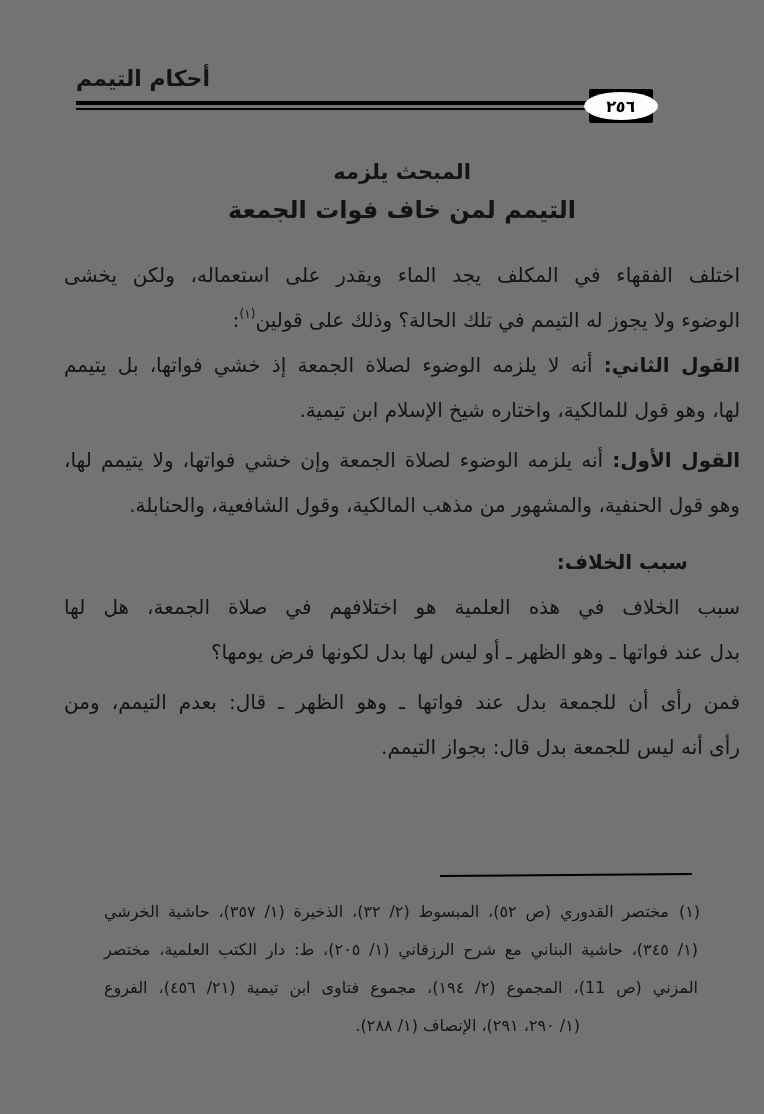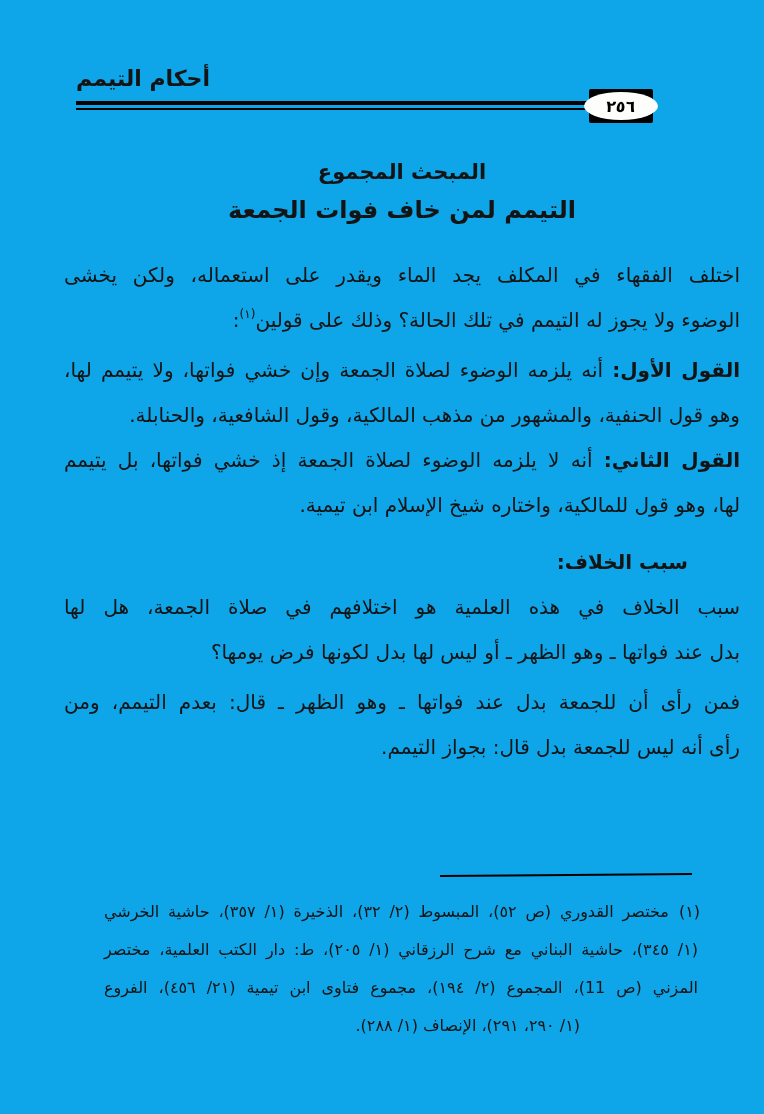--- a/index.html
+++ b/index.html
@@ -4,21 +4,21 @@
 <style>
   html, body { margin: 0; padding: 0; }
   body {
     width: 764px; height: 1114px;
     background: #e8e8e8;
     font-family: "DejaVu Sans", sans-serif;
   }
   .page {
     position: relative;
     width: 764px; height: 1114px;
-    background: #0ea5e9;
+    background: #737373;
     color: #141414;
     overflow: hidden;
   }
 
   
   .running-title {
     position: absolute; top: 66px; left: 76px;
     font-size: 22px; font-weight: bold;
     direction: rtl;
   }
@@ -98,44 +98,44 @@
 
   <div class="running-title">أحكام التيمم</div>
   <div class="header-rule"></div>
   <div class="page-badge">
     <div class="badge-ellipse">
       <span class="badge-num">٢٥٦</span>
     </div>
   </div>
 
   <div class="content">
-    <h2 class="kicker">المبحث المجموع</h2>
+    <h2 class="kicker">المبحث يلزمه</h2>
     <h1 class="section-title">التيمم لمن خاف فوات الجمعة</h1>
 
     <div class="bodytext">
 
       <p class="para p1">
         <span class="line just">اختلف الفقهاء في المكلف يجد الماء ويقدر على استعماله، ولكن يخشى</span>
         <span class="line lastline"><span>الوضوء ولا يجوز له التيمم في تلك الحالة؟ وذلك على قولين</span><sup class="fnref">(١)</sup><span>:</span></span>
       </p>
 
+      <p class="para p3">
+        <span class="line just">
+          <span class="lead">القول الثاني:</span>
+          <span>أنه لا يلزمه الوضوء لصلاة الجمعة إذ خشي فواتها، بل يتيمم</span>
+        </span>
+        <span class="line lastline">لها، وهو قول للمالكية، واختاره شيخ الإسلام ابن تيمية.</span>
+      </p>
+
       <p class="para p2">
         <span class="line just">
           <span class="lead">القول الأول:</span>
           <span>أنه يلزمه الوضوء لصلاة الجمعة وإن خشي فواتها، ولا يتيمم لها،</span>
         </span>
         <span class="line lastline">وهو قول الحنفية، والمشهور من مذهب المالكية، وقول الشافعية، والحنابلة.</span>
-      </p>
-
-      <p class="para p3">
-        <span class="line just">
-          <span class="lead">القول الثاني:</span>
-          <span>أنه لا يلزمه الوضوء لصلاة الجمعة إذ خشي فواتها، بل يتيمم</span>
-        </span>
-        <span class="line lastline">لها، وهو قول للمالكية، واختاره شيخ الإسلام ابن تيمية.</span>
       </p>
 
       <h3 class="subheading">سبب الخلاف:</h3>
 
       <p class="para p4">
         <span class="line just">سبب الخلاف في هذه العلمية هو اختلافهم في صلاة الجمعة، هل لها</span>
         <span class="line lastline">بدل عند فواتها ـ وهو الظهر ـ أو ليس لها بدل لكونها فرض يومها؟</span>
       </p>
 
       <p class="para p5">

